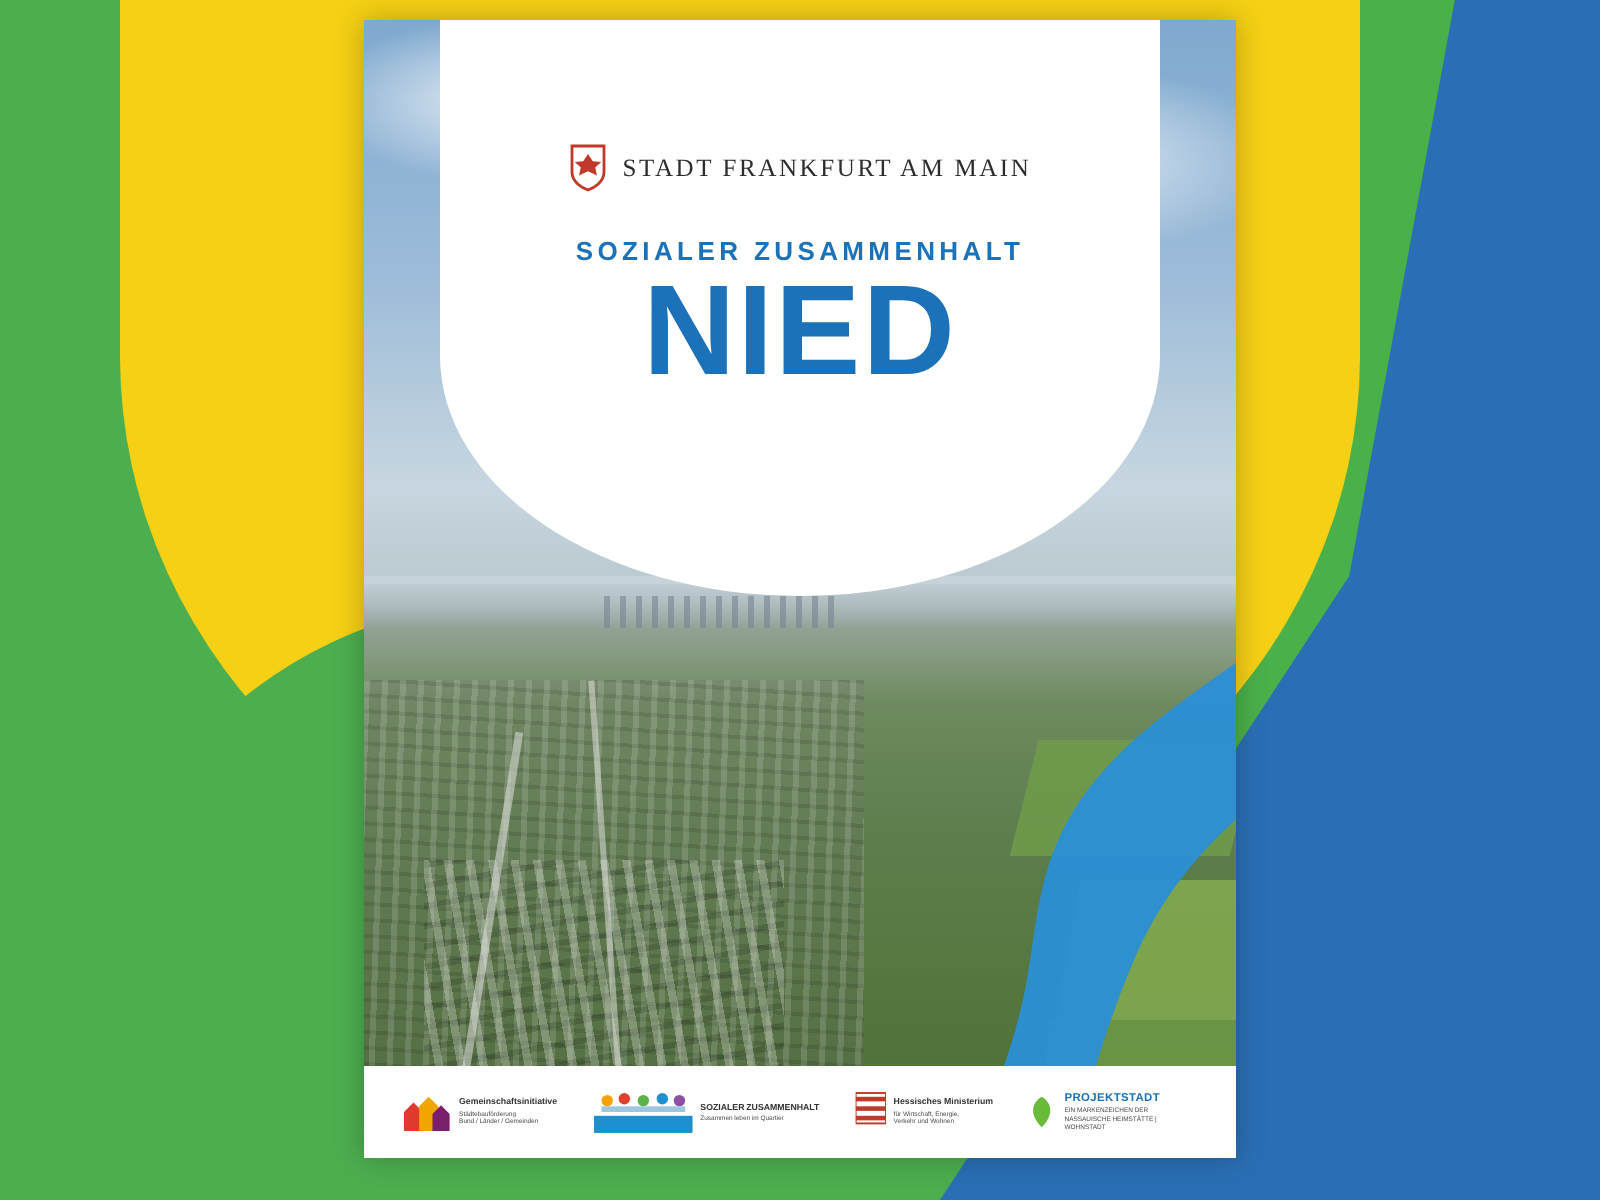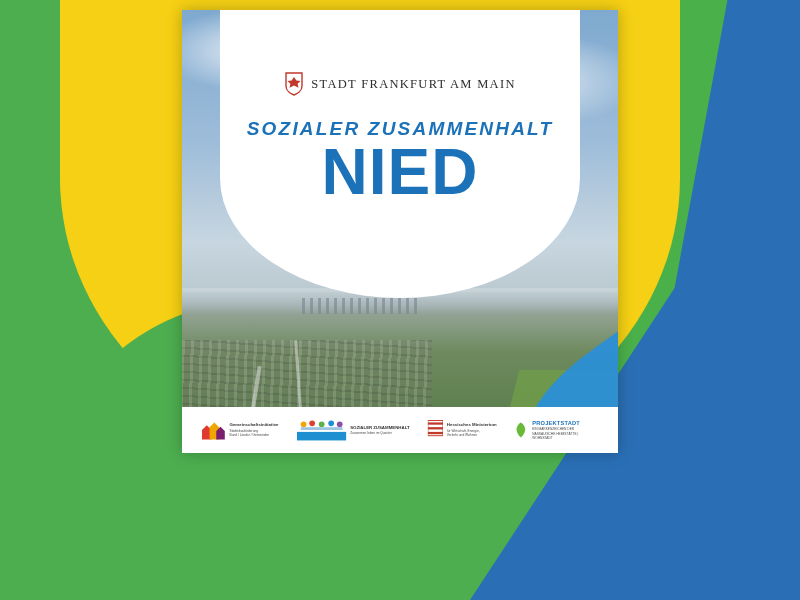--- a/index.html
+++ b/index.html
@@ -75,21 +75,21 @@
     background: #4cae4f;
     border-radius: 220px 220px 0 0;
   }
 
   
   .cover {
     position: absolute;
     left: 182px;
     top: 10px;
     width: 436px;
-    height: 443px;
+    height: 569px;
     background: #fde047;
     box-shadow: 0 0 14px rgba(0,0,0,0.25);
     overflow: hidden;
   }
 
   
   .photo-top {
     position: absolute;
     left: 0; top: 0;
     width: 436px; height: 290px;
@@ -227,26 +227,25 @@
   .crest-label {
     font-family: "Liberation Serif", serif;
     font-size: 12.5px;
     letter-spacing: 1.3px;
     color: #2d2d2d;
     white-space: nowrap;
   }
   .crest-mark svg { display: block; }
 
   .kicker {
-    font-size: 19px;
+    font-size: 13px;
     font-weight: bold;
     letter-spacing: 2.2px;
     color: #1b72b8;
     margin-bottom: 2px;
-    font-style: italic;
   }
   .headline {
     font-size: 64px;
     font-weight: bold;
     letter-spacing: 1px;
     line-height: 0.95;
     color: #1b72b8;
     margin: 2px 0 16px 0;
   }
   .subline {

